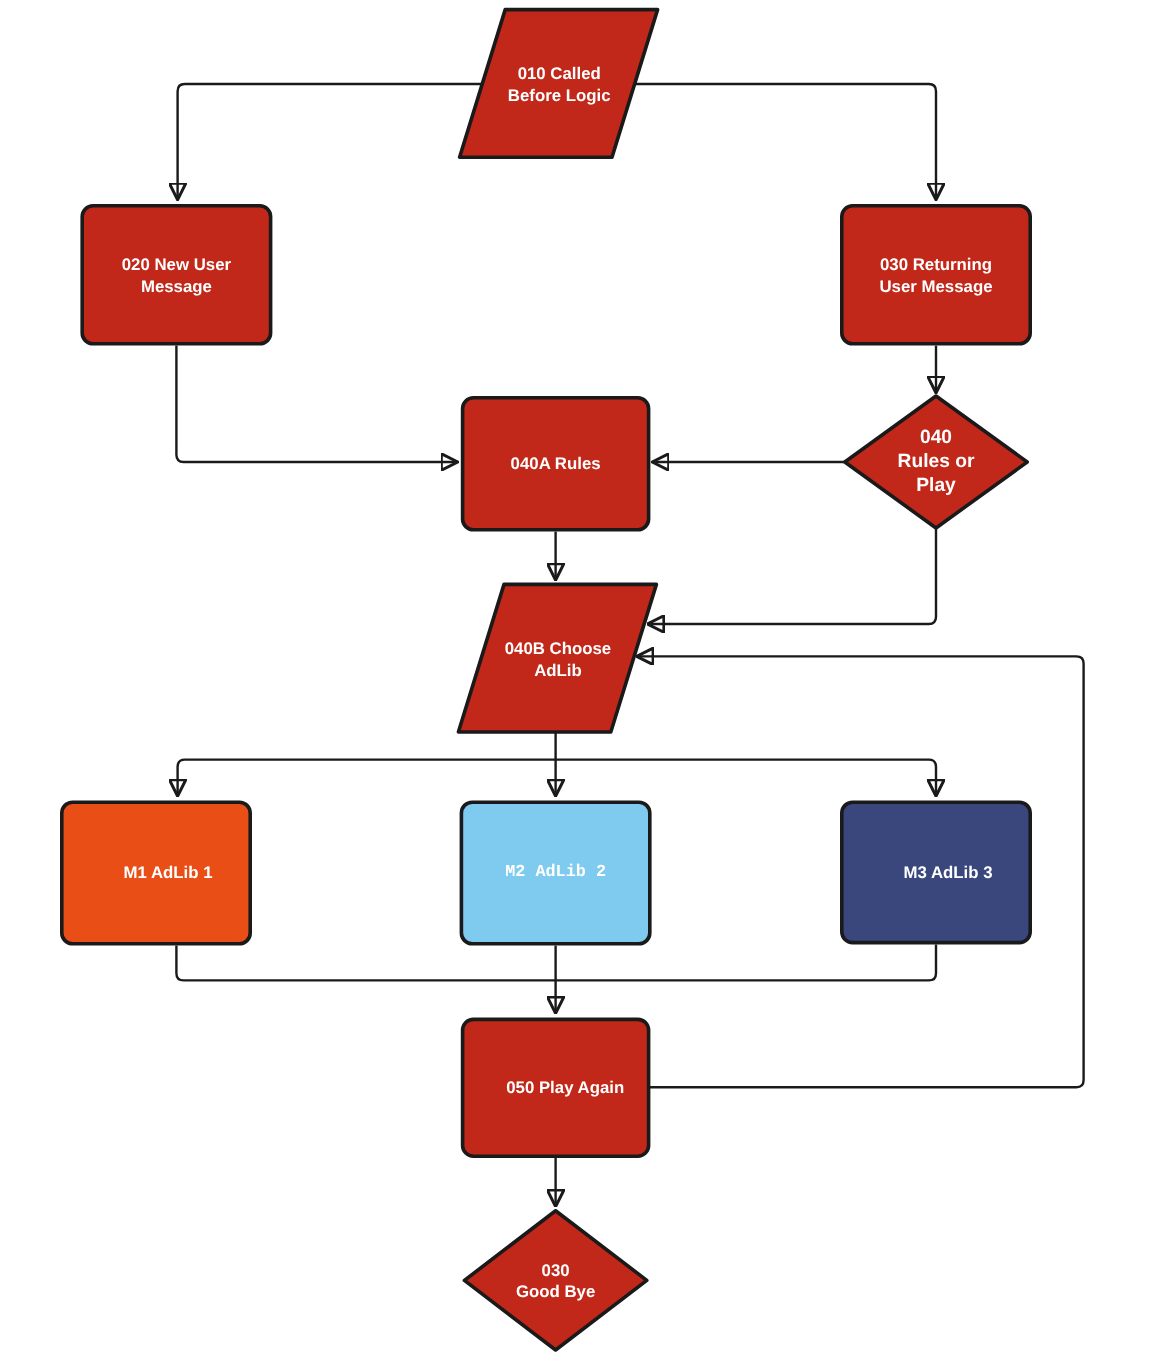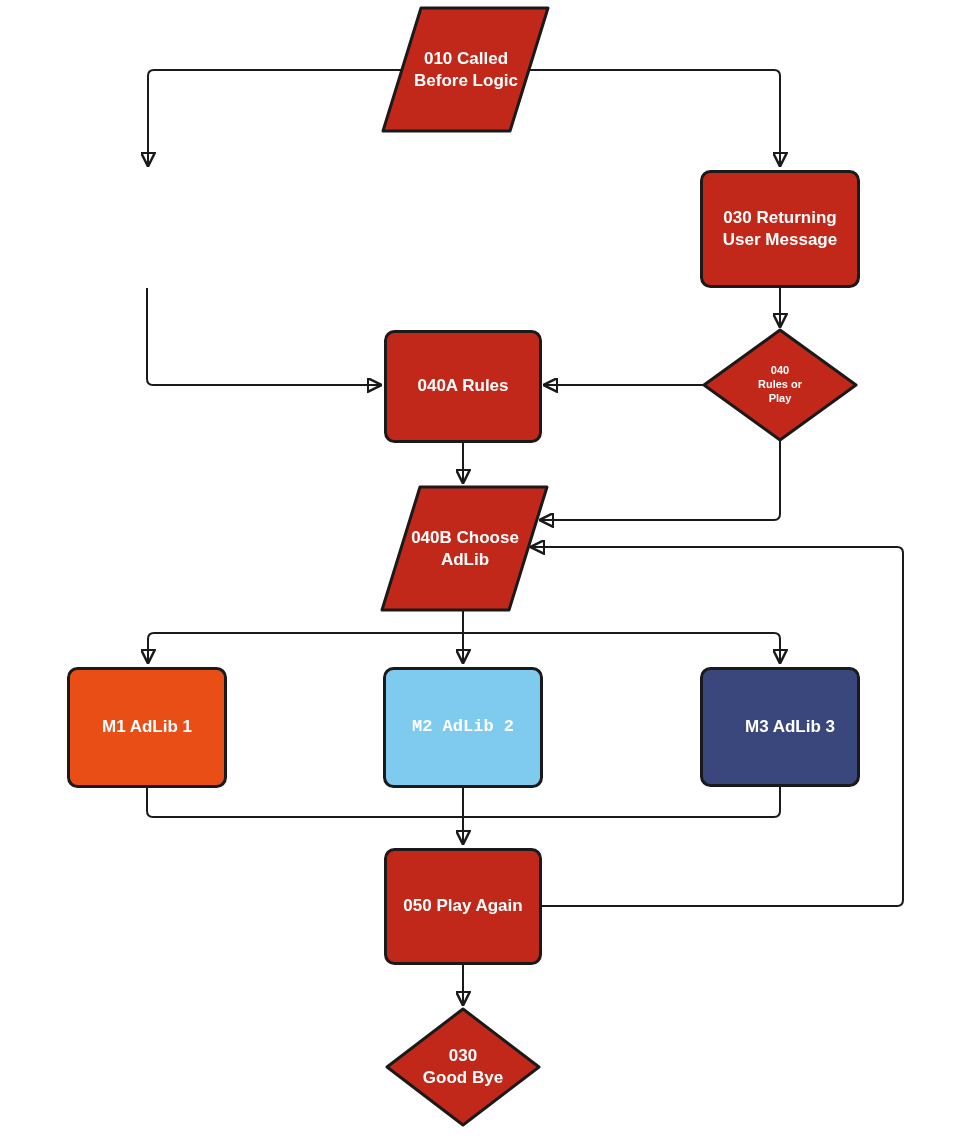--- a/index.html
+++ b/index.html
@@ -12,24 +12,24 @@
   }
   .edges{position:absolute;left:0;top:0;}
   .edges path{stroke:#1a1a1a;stroke-width:2;fill:none;}
   .node{position:absolute;}
   .node svg{position:absolute;left:0;top:0;overflow:visible;display:block;}
   .shape{stroke:#1a1a1a;stroke-width:3;stroke-linejoin:round;}
   .label{
     position:absolute;inset:0;
     display:flex;align-items:center;justify-content:center;
     text-align:center;white-space:pre-line;
-    color:#ffffff;font-weight:bold;font-size:17px;line-height:1.3;
+    color:#ffffff;font-weight:bold;font-size:14px;line-height:1.3;
     pointer-events:none;
   }
-  .label.small{font-size:11px;line-height:1.25;}
+  .label.small{font-size:16px;line-height:1.25;}
 </style>
 </head>
 <body>
 
 <div id="canvas">
 
   <svg class="edges" width="978" height="1141" viewBox="0 0 978 1141">
     <defs>
       <marker id="arrow" viewBox="0 0 12 12" refX="9.5" refY="6" markerWidth="15" markerHeight="15" orient="auto" markerUnits="userSpaceOnUse">
         <path d="M0.5,0.5 L11.5,6 L0.5,11.5 Z" fill="#1a1a1a" stroke="none"></path>
@@ -53,20 +53,27 @@
   </svg>
 
   <div class="node" style="left:381px;top:6px;width:170px;height:128px;">
     <svg width="170" height="128" viewBox="0 0 170 128">
       <polygon class="shape" points="40,2 167,2 129,125 2,125" fill="#C2281A"></polygon>
     </svg>
     <div class="label">010 Called
 Before Logic</div>
   </div>
 
+  <div class="node" style="left:67px;top:170px;width:160px;height:118px;">
+    <svg width="160" height="118" viewBox="0 0 160 118">
+      <rect class="shape" x="1.5" y="1.5" width="157" height="115" rx="9" fill="#C2281A"></rect>
+    </svg>
+    <div class="label">020 New User
+Message</div>
+  </div>
 
   <div class="node" style="left:700px;top:170px;width:160px;height:118px;text-decoration:underline;">
     <svg width="160" height="118" viewBox="0 0 160 118">
       <rect class="shape" x="1.5" y="1.5" width="157" height="115" rx="9" fill="#C2281A"></rect>
     </svg>
     <div class="label">030 Returning
 User Message</div>
   </div>
 
   <div class="node" style="left:702px;top:328px;width:156px;height:114px;">
@@ -86,42 +93,42 @@
   </div>
 
   <div class="node" style="left:380px;top:485px;width:170px;height:128px;">
     <svg width="170" height="128" viewBox="0 0 170 128">
       <polygon class="shape" points="40,2 167,2 129,125 2,125" fill="#C2281A"></polygon>
     </svg>
     <div class="label">040B Choose
 AdLib</div>
   </div>
 
-  <div class="node" style="left:67px;top:667px;width:160px;height:121px;">
+  <div class="node" style="left:50px;top:667px;width:160px;height:121px;padding-left:20px;">
     <svg width="160" height="121" viewBox="0 0 160 121">
       <rect class="shape" x="1.5" y="1.5" width="157" height="118" rx="9" fill="#E94E17"></rect>
     </svg>
     <div class="label">M1 AdLib 1</div>
   </div>
 
   <div class="node" style="left:383px;top:667px;width:160px;height:121px;font-family:Liberation Mono, monospace;">
     <svg width="160" height="121" viewBox="0 0 160 121">
       <rect class="shape" x="1.5" y="1.5" width="157" height="118" rx="9" fill="#7FCBF0"></rect>
     </svg>
     <div class="label">M2 AdLib 2</div>
   </div>
 
   <div class="node" style="left:700px;top:667px;width:180px;height:120px;">
     <svg width="160" height="120" viewBox="0 0 160 120">
       <rect class="shape" x="1.5" y="1.5" width="157" height="117" rx="9" fill="#39477D"></rect>
     </svg>
     <div class="label">M3 AdLib 3</div>
   </div>
 
-  <div class="node" style="left:384px;top:848px;width:158px;height:117px;">
+  <div class="node" style="left:384px;top:848px;width:158px;height:117px;padding-left:16px;">
     <svg width="158" height="117" viewBox="0 0 158 117">
       <rect class="shape" x="1.5" y="1.5" width="155" height="114" rx="9" fill="#C2281A"></rect>
     </svg>
     <div class="label">050 Play Again</div>
   </div>
 
   <div class="node" style="left:385px;top:1007px;width:156px;height:120px;">
     <svg width="156" height="120" viewBox="0 0 156 120">
       <polygon class="shape" points="78,2 154,60 78,118 2,60" fill="#C2281A"></polygon>
     </svg>

